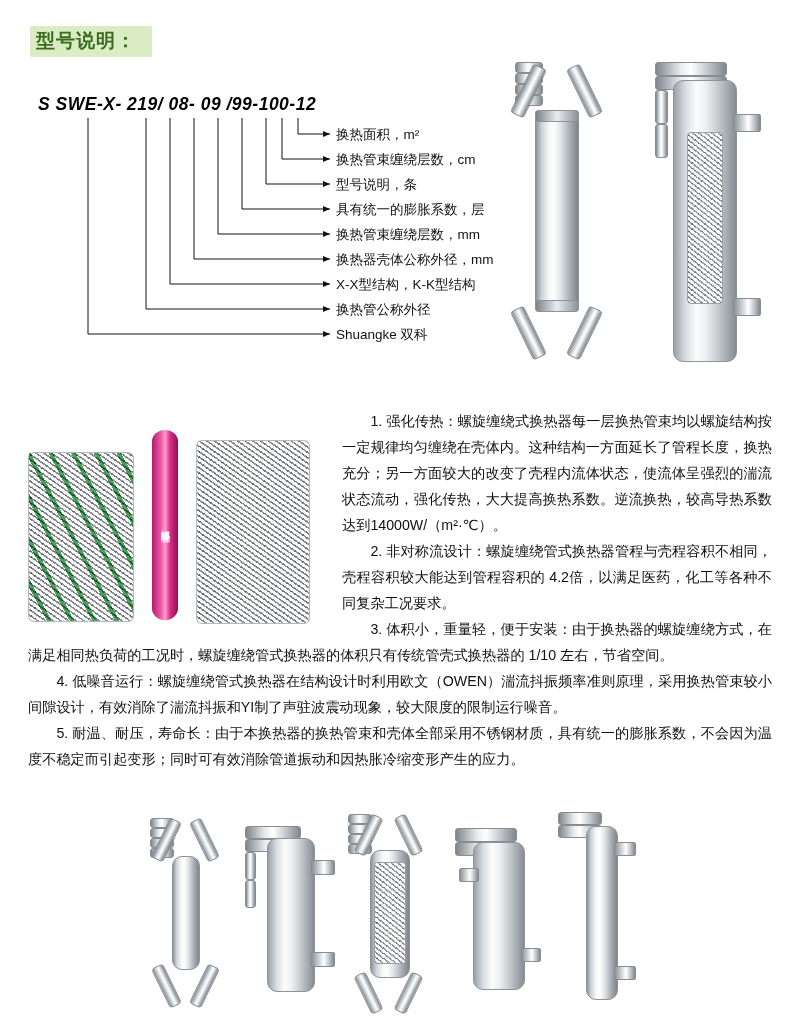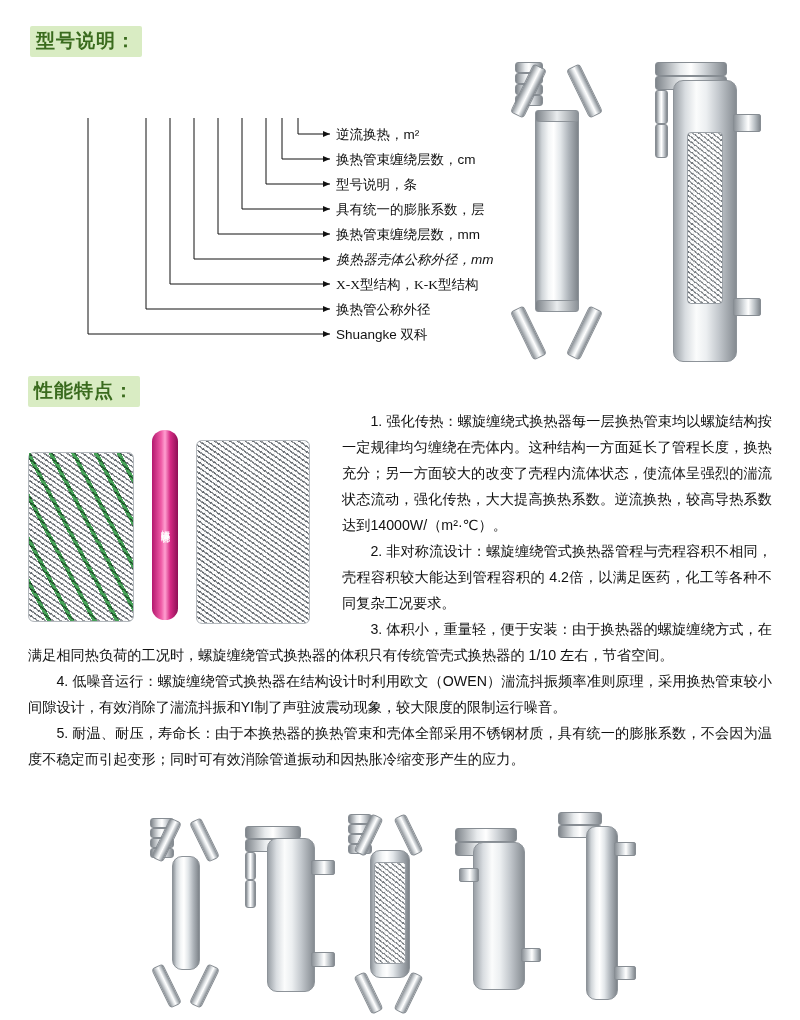--- a/index.html
+++ b/index.html
@@ -9,21 +9,21 @@
     font-family:"Liberation Sans","DejaVu Sans",sans-serif;
     color:#1a1a1a;
   }
   .page{position:relative;width:800px;height:1020px;}
 
   
   .heading{
     position:absolute;
     font-size:19px;font-weight:bold;color:#3a6b1e;
     letter-spacing:1px;
-    padding:2px 6px 3px 6px;
+    padding:2px 16px 3px 6px;
     background:#d9ecc3;
     border-radius:2px;
   }
   #h-model{left:30px;top:26px;}
   #h-perf{left:28px;top:376px;}
 
   
   .model-intro{
     position:absolute;left:38px;top:66px;
     font-size:14.5px;color:#111;
@@ -129,20 +129,21 @@
   }
 </style>
 </head>
 <body>
 
 <div class="page">
 
   <div class="heading" id="h-model">型号说明：</div>
 
 
+  <div class="model-code">S SWE-X- 219/ 08- 09 /99-100-12</div>
 
   <div class="leaders">
     <svg width="470" height="250" viewBox="0 0 470 250">
       <g stroke="#111" stroke-width="1" fill="none">
 
         <path d="M268,0 L268,16 L300,16"></path>
         <path d="M252,0 L252,41 L300,41"></path>
         <path d="M236,0 L236,66 L300,66"></path>
         <path d="M212,0 L212,91 L300,91"></path>
         <path d="M188,0 L188,116 L300,116"></path>
@@ -157,27 +158,27 @@
         <polygon points="300,66 293,63 293,69"></polygon>
         <polygon points="300,91 293,88 293,94"></polygon>
         <polygon points="300,116 293,113 293,119"></polygon>
         <polygon points="300,141 293,138 293,144"></polygon>
         <polygon points="300,166 293,163 293,169"></polygon>
         <polygon points="300,191 293,188 293,194"></polygon>
         <polygon points="300,216 293,213 293,219"></polygon>
       </g>
     </svg>
     <div class="leader-labels">
-      <div class="ll" style="left:306px;top:8px;">逆流换热，m²</div>
+      <div class="ll" style="left:306px;top:8px;">换热面积，m²</div>
       <div class="ll" style="left:306px;top:33px;">换热管束缠绕层数，cm</div>
       <div class="ll" style="left:306px;top:58px;">型号说明，条</div>
       <div class="ll" style="left:306px;top:83px;">具有统一的膨胀系数，层</div>
       <div class="ll" style="left:306px;top:108px;">换热管束缠绕层数，mm</div>
-      <div class="ll" style="left:306px;top:133px;font-style:italic;">换热器壳体公称外径，mm</div>
-      <div class="ll" style="left:306px;top:158px;font-family:Liberation Serif, serif;">X-X型结构，K-K型结构</div>
+      <div class="ll" style="left:306px;top:133px;">换热器壳体公称外径，mm</div>
+      <div class="ll" style="left:306px;top:158px;">X-X型结构，K-K型结构</div>
       <div class="ll" style="left:306px;top:183px;">换热管公称外径</div>
       <div class="ll" style="left:306px;top:208px;">Shuangke 双科</div>
     </div>
   </div>
 
   <div class="photo" style="left:515px;top:62px;width:130px;height:310px;">
 
     <div class="vee-arm" style="left:6px;top:2px;width:13px;height:52px;transform:rotate(26deg);"></div>
     <div class="vee-arm" style="left:62px;top:2px;width:13px;height:52px;transform:rotate(-26deg);"></div>
     <div class="flange" style="left:0px;top:0px;width:26px;height:9px;"></div>
@@ -198,21 +199,20 @@
     <div class="coil" style="left:32px;top:70px;width:34px;height:170px;border-radius:4px;"></div>
     <div class="flange" style="left:14px;top:8px;width:70px;height:12px;"></div>
     <div class="flange" style="left:14px;top:294px;width:70px;height:12px;"></div>
 
     <div class="nozzle" style="position:absolute;left:78px;top:52px;width:26px;height:16px;"></div>
     <div class="flange" style="left:100px;top:44px;width:11px;height:32px;"></div>
     <div class="nozzle" style="position:absolute;left:78px;top:236px;width:26px;height:16px;"></div>
     <div class="flange" style="left:100px;top:228px;width:11px;height:32px;"></div>
   </div>
 
-  <div class="heading" id="h-perf">性能特点：</div>
 
   <div class="perf">
 
     <div class="coil-float">
       <div class="coil-img" style="left:0px;top:42px;width:104px;height:168px;border-radius:6px;">
         <div class="green-helix"></div>
       </div>
       <div class="coil-img" style="left:168px;top:30px;width:112px;height:182px;border-radius:6px;"></div>
       <div class="pink-tube" style="left:124px;top:20px;width:26px;height:190px;">
         <span>螺旋缠绕管</span>

